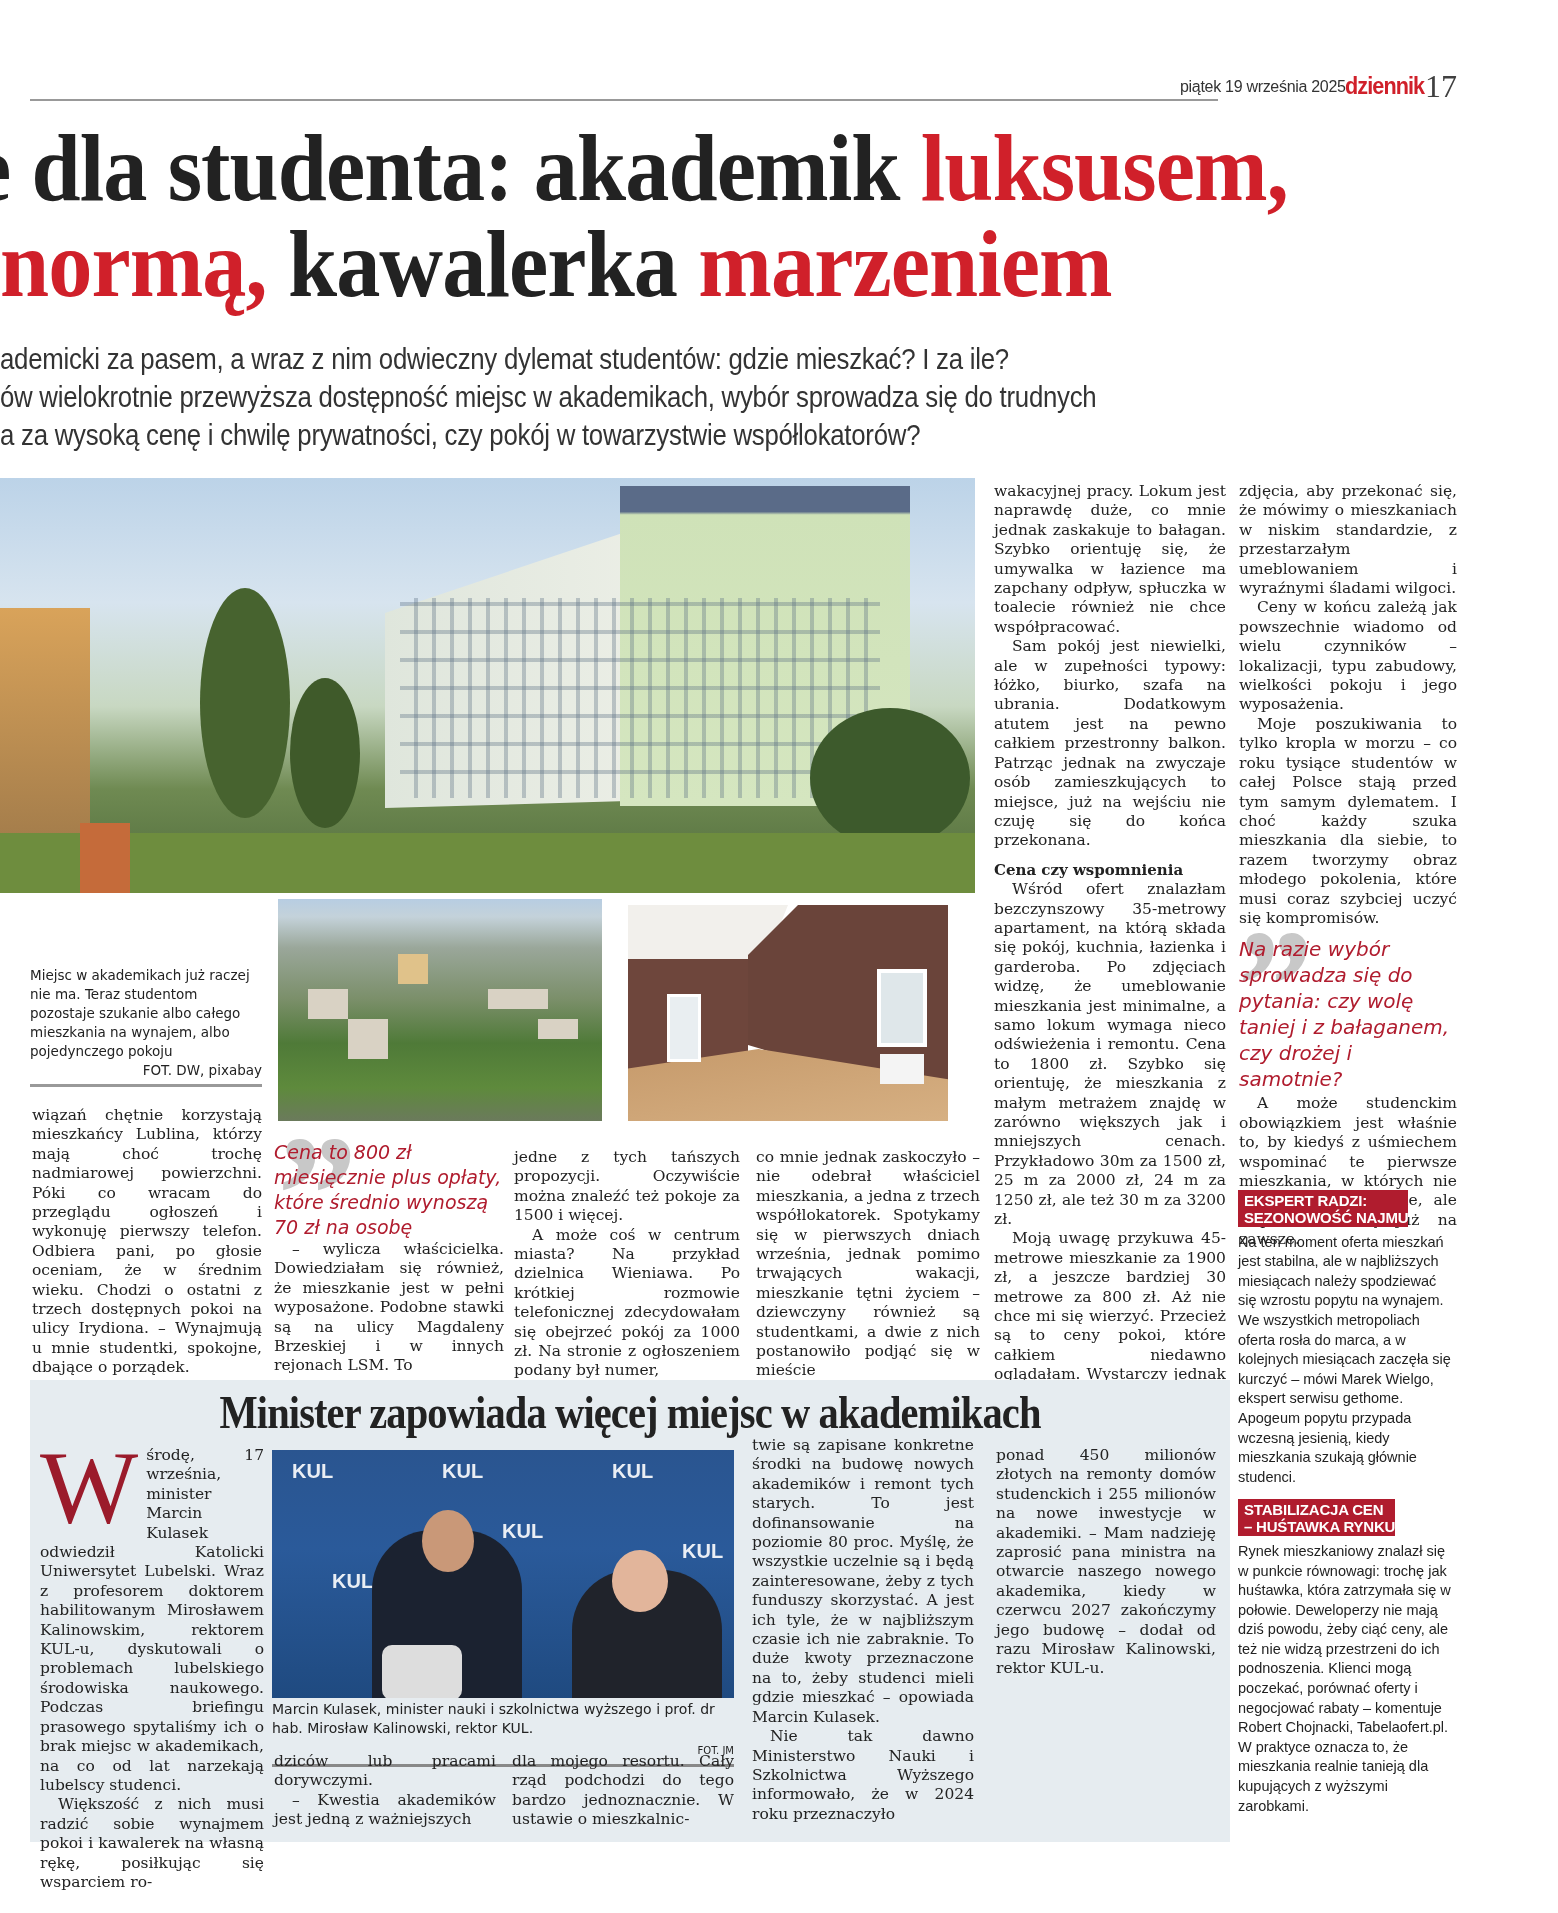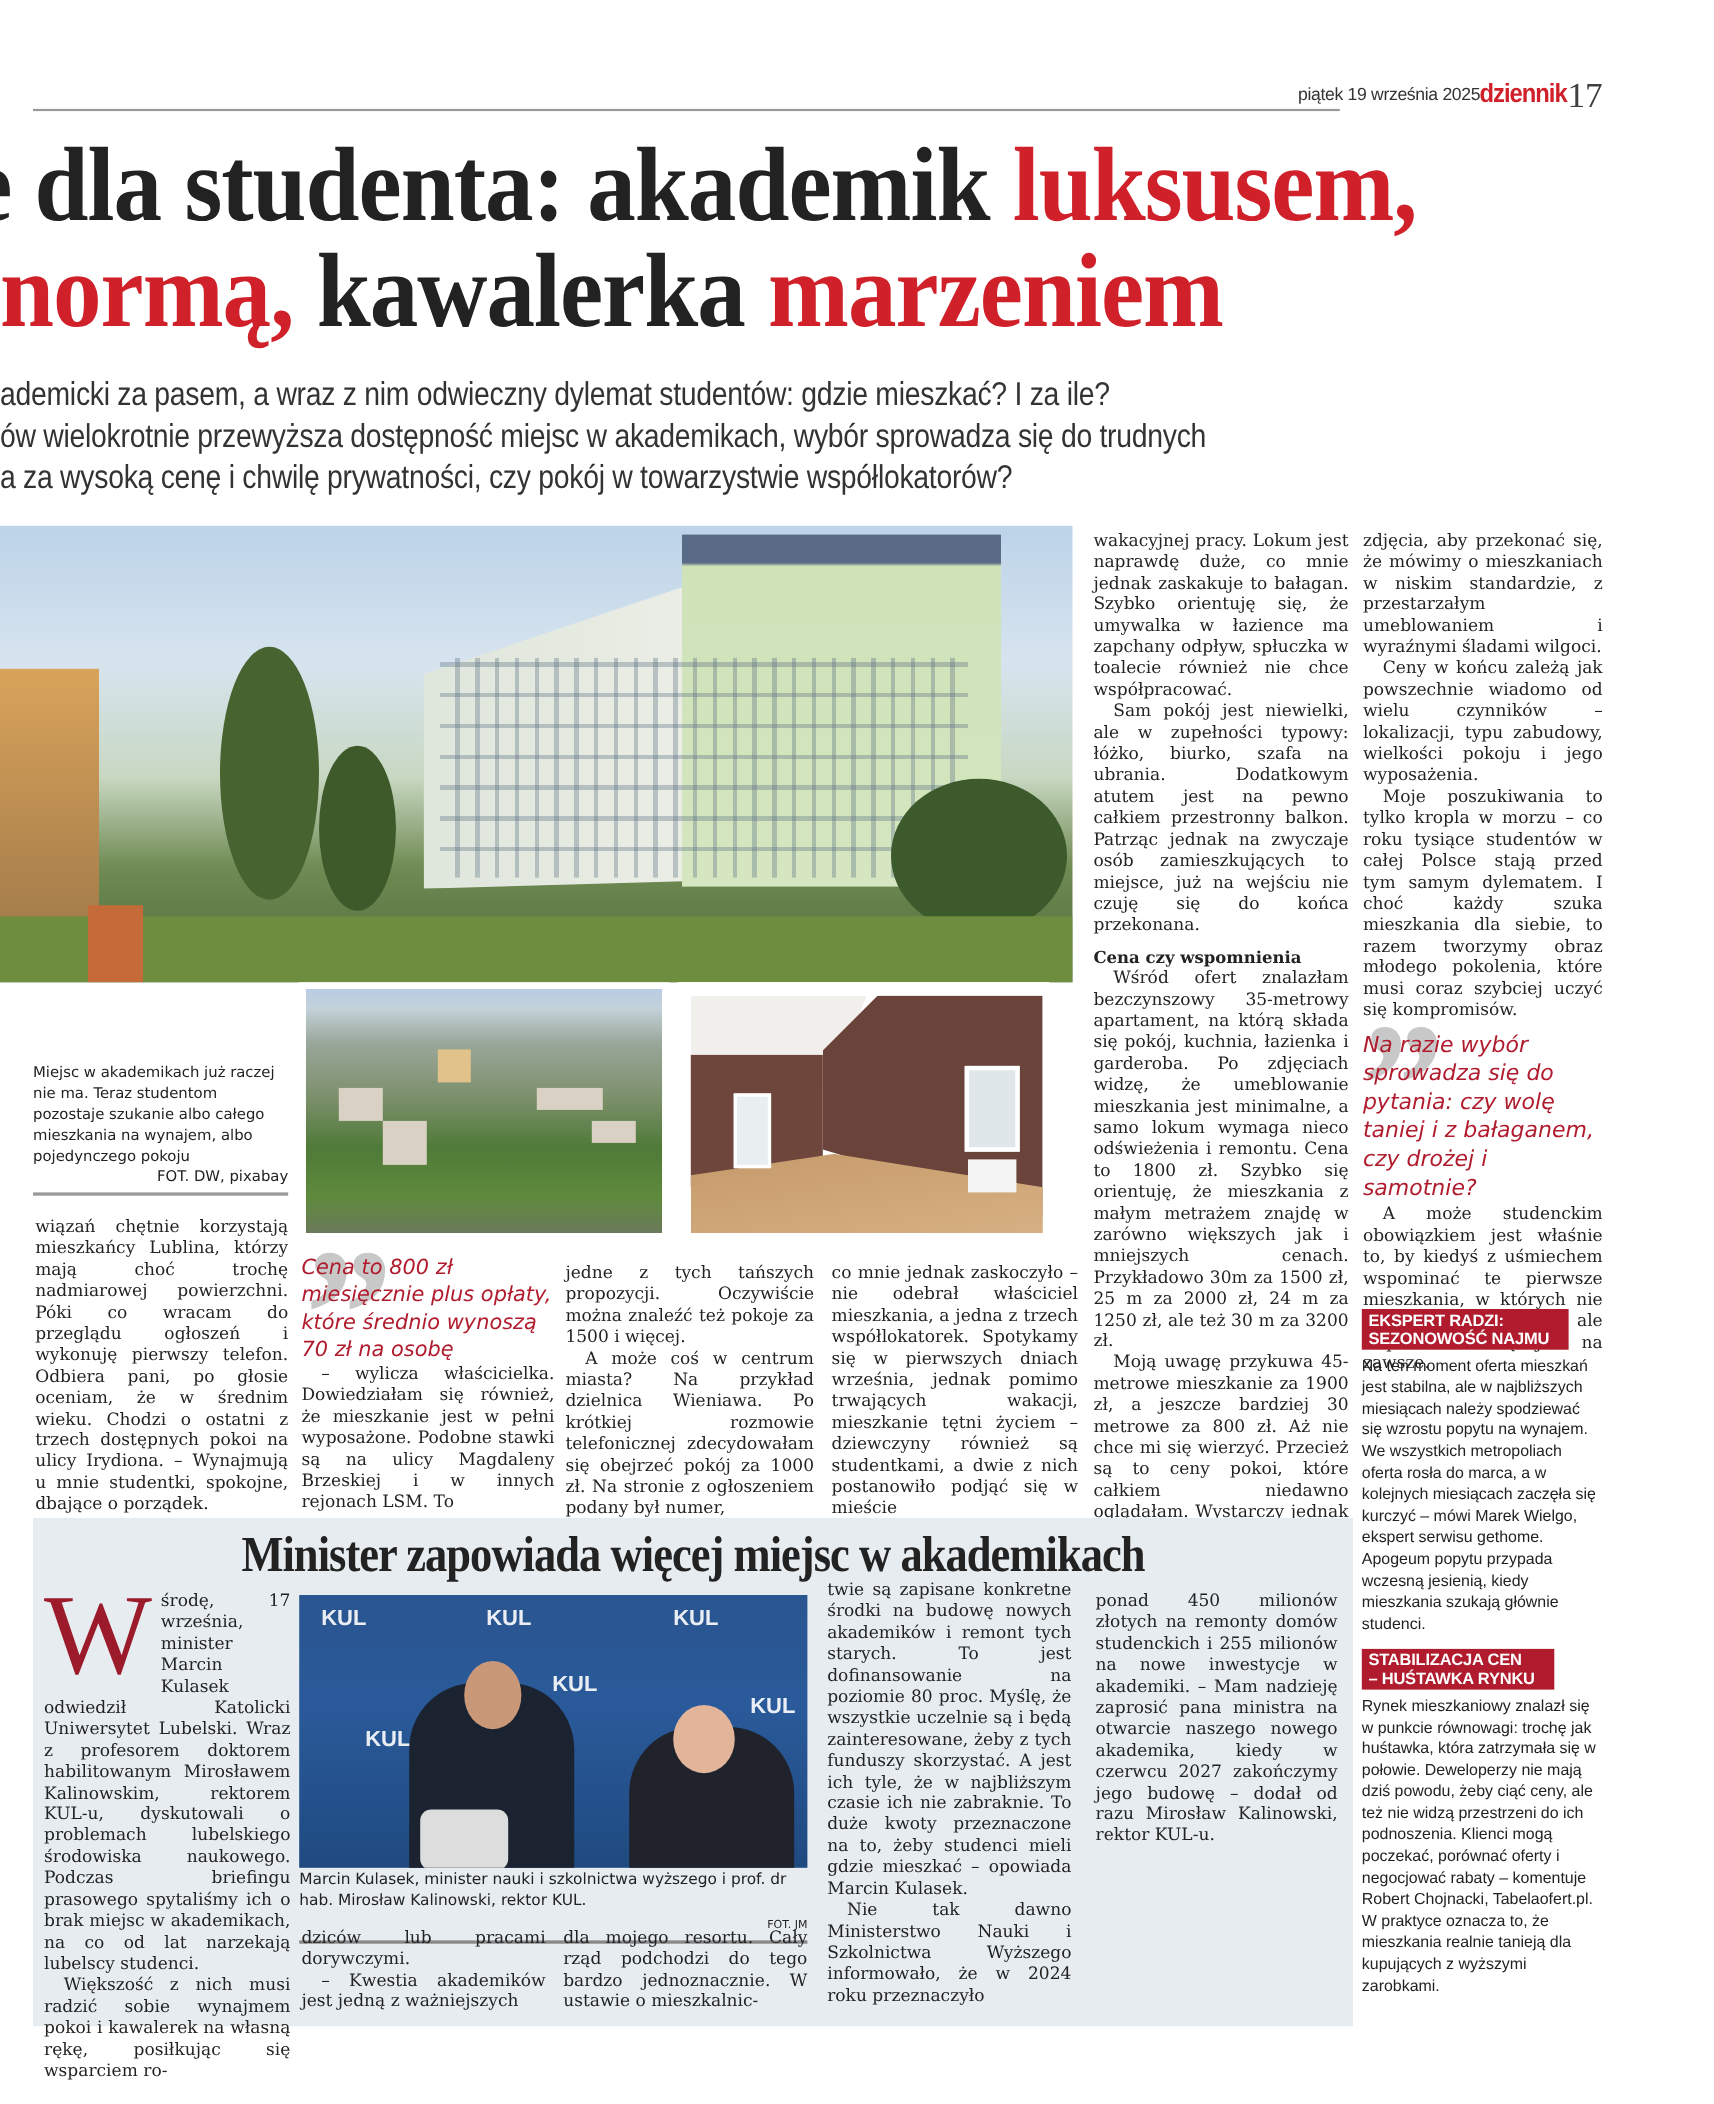--- a/index.html
+++ b/index.html
@@ -54,21 +54,21 @@
   .col p { text-indent: 18px; }
   .col p.noind { text-indent: 0; }
   .subhead { font-weight: bold; font-size: 15px; margin-top: 10px; margin-bottom: 0; text-indent: 0 !important; }
 
   .pull { font-family: "DejaVu Sans", sans-serif; font-style: italic; color: #b01c2e; position: relative; }
   .pull .quote-mark { position: absolute; font-family: "Liberation Serif", serif; font-weight: bold; color: #c8c8c8; z-index: 0; }
   .pull .qtext { position: relative; z-index: 1; }
 
   
   .sidebar { font-family: "Liberation Sans", sans-serif; font-size: 14.5px; line-height: 19.6px; color: #222; }
-  .badge { display: inline-block; background: #b01c2e; color: #fff; font-family: "Liberation Sans", sans-serif; font-weight: 900; font-size: 15px; line-height: 17px; padding: 2px 18px 1px 6px; text-transform: uppercase; letter-spacing: -0.2px; }
+  .badge { display: inline-block; background: #b01c2e; color: #fff; font-family: "Liberation Sans", sans-serif; font-weight: 900; font-size: 15px; line-height: 17px; padding: 2px 0 1px 6px; text-transform: uppercase; letter-spacing: -0.2px; }
   .badge-line { display: block; }
 
   
   .minister-box { left: 30px; top: 1380px; width: 1200px; height: 462px; background: #e6ecf0; }
   .minister-title { left: 30px; top: 1385px; width: 1200px; text-align: center; font-family: "Liberation Serif", serif; font-weight: bold; font-size: 46px; line-height: 56px; color: #222; letter-spacing: -1px; transform: scaleX(0.88); transform-origin: center; }
   .dropcap { float: left; font-family: "Liberation Serif", serif; color: #9b1b2b; font-size: 104px; line-height: 78px; margin: 2px 8px 0 0; }
   .kul-photo { left: 272px; top: 1450px; width: 462px; height: 248px; background: linear-gradient(180deg,#2a5590 0%, #2a5a9a 40%, #1f4a80 100%); overflow: hidden; }
   .kul-photo .panel { position: absolute; font-family: "Liberation Sans", sans-serif; font-weight: bold; color: #fff; font-size: 20px; opacity: 0.9; }
   .kul-photo .man1 { position: absolute; left: 100px; top: 80px; width: 150px; height: 170px; background: #1b2230; border-radius: 60px 60px 0 0; }
   .kul-photo .head1 { position: absolute; left: 150px; top: 60px; width: 52px; height: 62px; background: #c99878; border-radius: 50%; }

